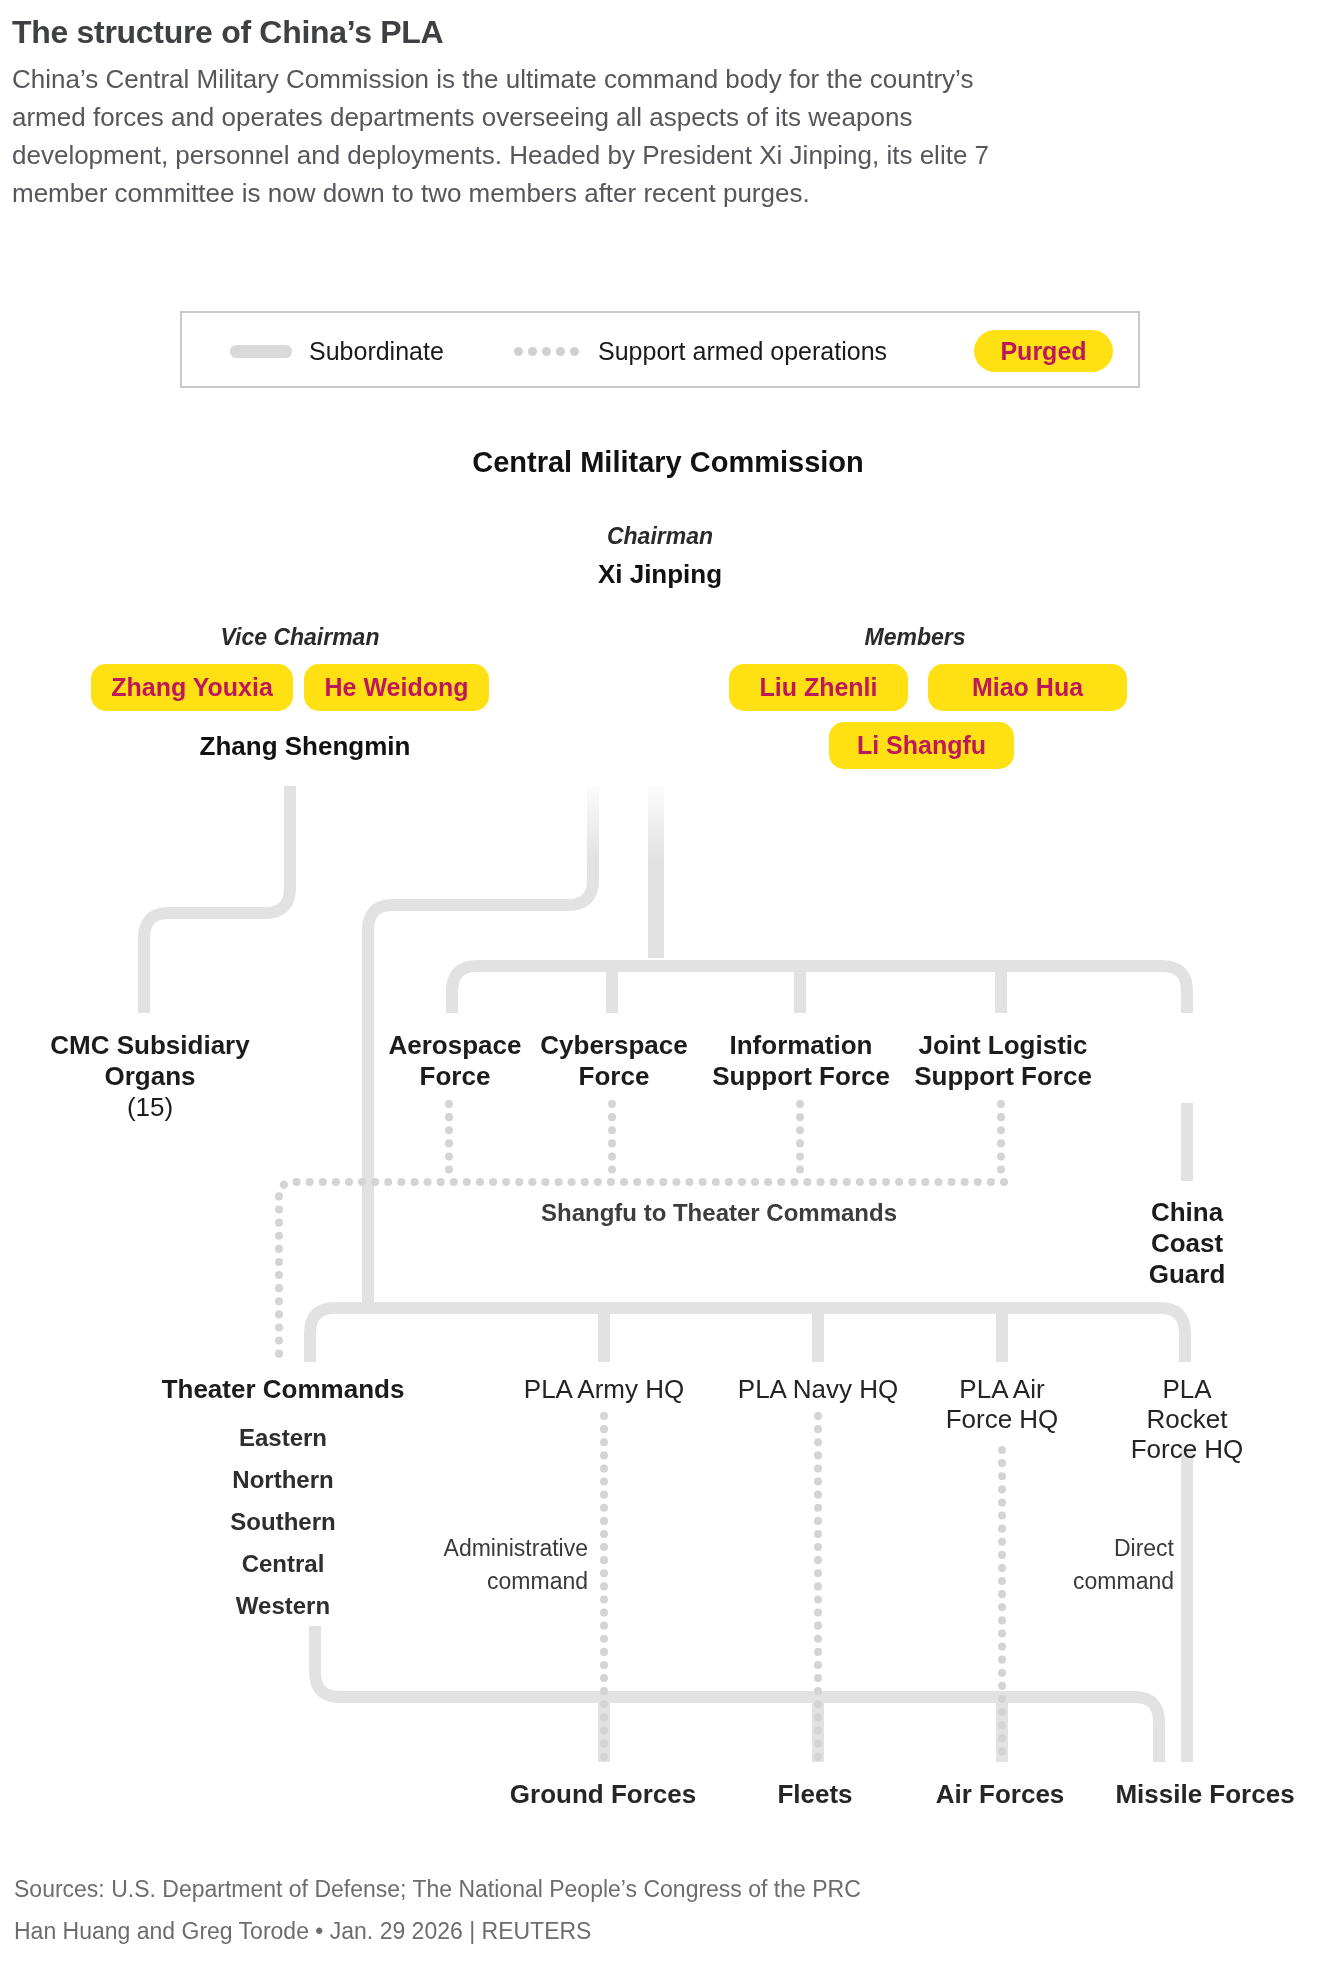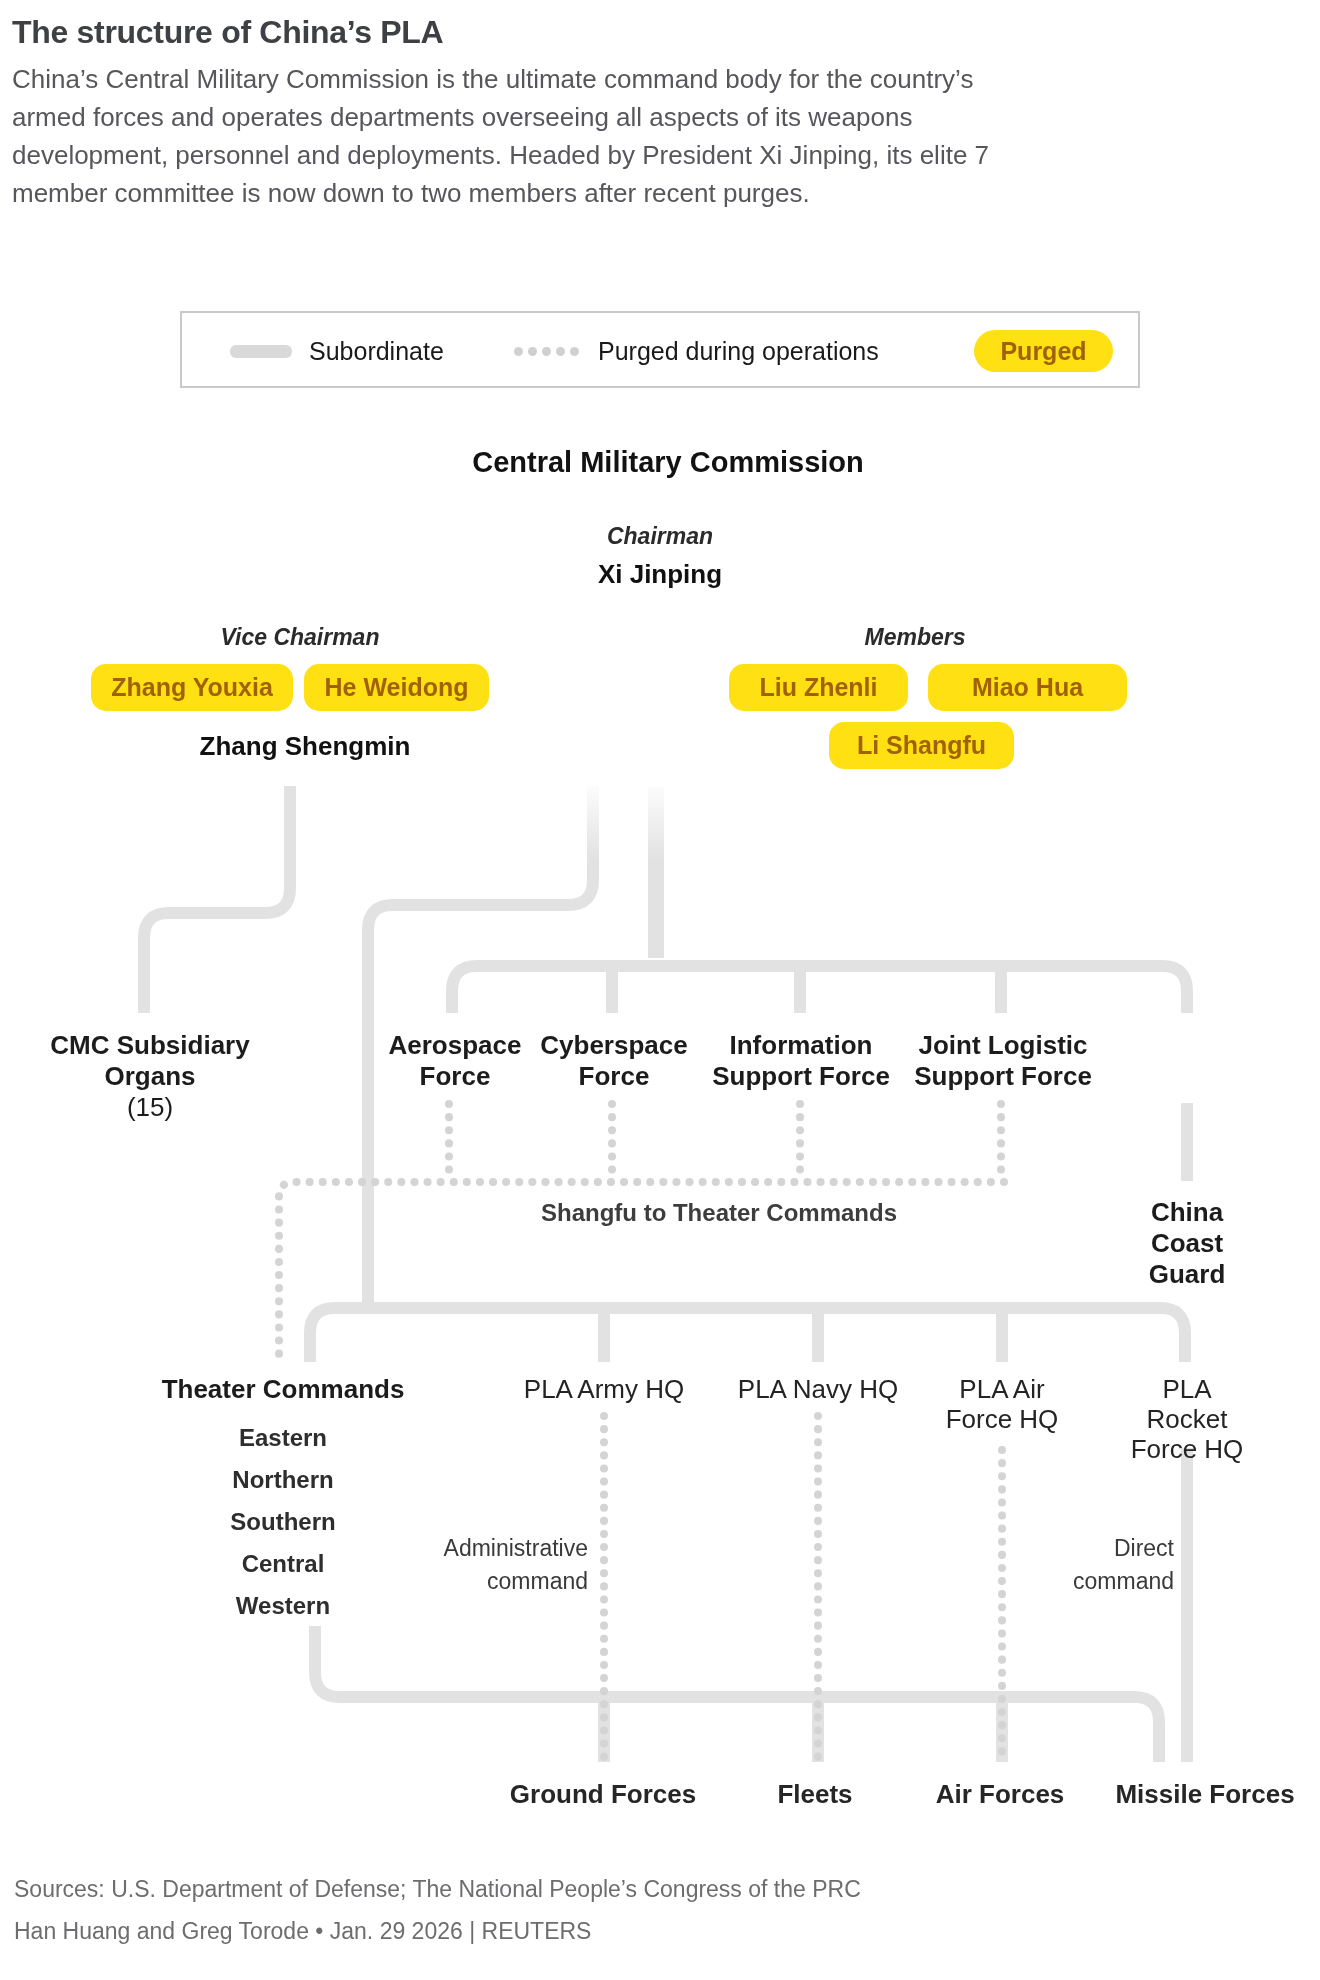--- a/index.html
+++ b/index.html
@@ -10,21 +10,21 @@
   .nowrap{white-space:nowrap;}
   #title{left:12px;top:14px;font-size:32px;font-weight:700;color:#3f4044;letter-spacing:-0.3px;}
   .intro-line{left:12px;font-size:26px;color:#56565c;}
   
   #legend{left:180px;top:311px;width:960px;height:77px;border:2px solid #c9c9c9;background:#fff;box-sizing:border-box;}
   #legend-swatch{left:48px;top:32px;width:62px;height:13px;background:#d9d9d9;border-radius:6px;}
   .legend-label{top:24px;font-size:25px;color:#1a1a1a;}
   #legend-dots{left:332px;top:34px;display:flex;gap:5px;}
   #legend-dots span{width:9px;height:9px;border-radius:50%;background:#d0d0d0;}
   .pill{background:var(--yellow,#ffe012);border-radius:15px;height:47px;display:flex;align-items:center;justify-content:center;
-        font-weight:700;font-size:25px;color:#a16207;}
+        font-weight:700;font-size:25px;color:#be185d;}
   #legend-purged{left:792px;top:17px;width:139px;height:42px;border-radius:21px;}
   
   #cmc-heading{left:668px;top:446px;font-size:29px;font-weight:700;color:#121212;}
   .role-label{font-style:italic;font-size:23px;color:#2b2b2b;}
   .person{font-weight:700;font-size:26px;color:#111;}
   
   .node{font-size:26px;font-weight:700;color:#1c1c1c;line-height:31px;}
   .node .light{font-weight:400;}
   .node2{font-size:26px;font-weight:400;color:#242424;line-height:30px;}
   .theater-item{font-size:24px;color:#2e2e2e;}
@@ -87,21 +87,21 @@
   <div class="abs" id="legend">
     <div class="abs" id="legend-swatch"></div>
     <div class="abs nowrap legend-label" style="left:127px">Subordinate</div>
     <div class="abs" id="legend-dots">
       <span></span>
         <span></span>
         <span></span>
         <span></span>
         <span></span>
     </div>
-    <div class="abs nowrap legend-label" style="left:416px">Purged during operations</div>
+    <div class="abs nowrap legend-label" style="left:416px">Support armed operations</div>
     <div class="abs pill" id="legend-purged">Purged</div>
   </div>
 
   <div class="abs ctr nowrap" id="cmc-heading">Central Military Commission</div>
   <div class="abs ctr nowrap role-label" style="left:660px;top:523px">Chairman</div>
   <div class="abs ctr nowrap person" style="left:660px;top:559px">Xi Jinping</div>
   <div class="abs ctr nowrap role-label" style="left:300px;top:624px">Vice Chairman</div>
   <div class="abs ctr nowrap role-label" style="left:915px;top:624px">Members</div>
 
   <div class="abs pill" style="left:91px;top:664px;width:202px">Zhang Youxia</div>

